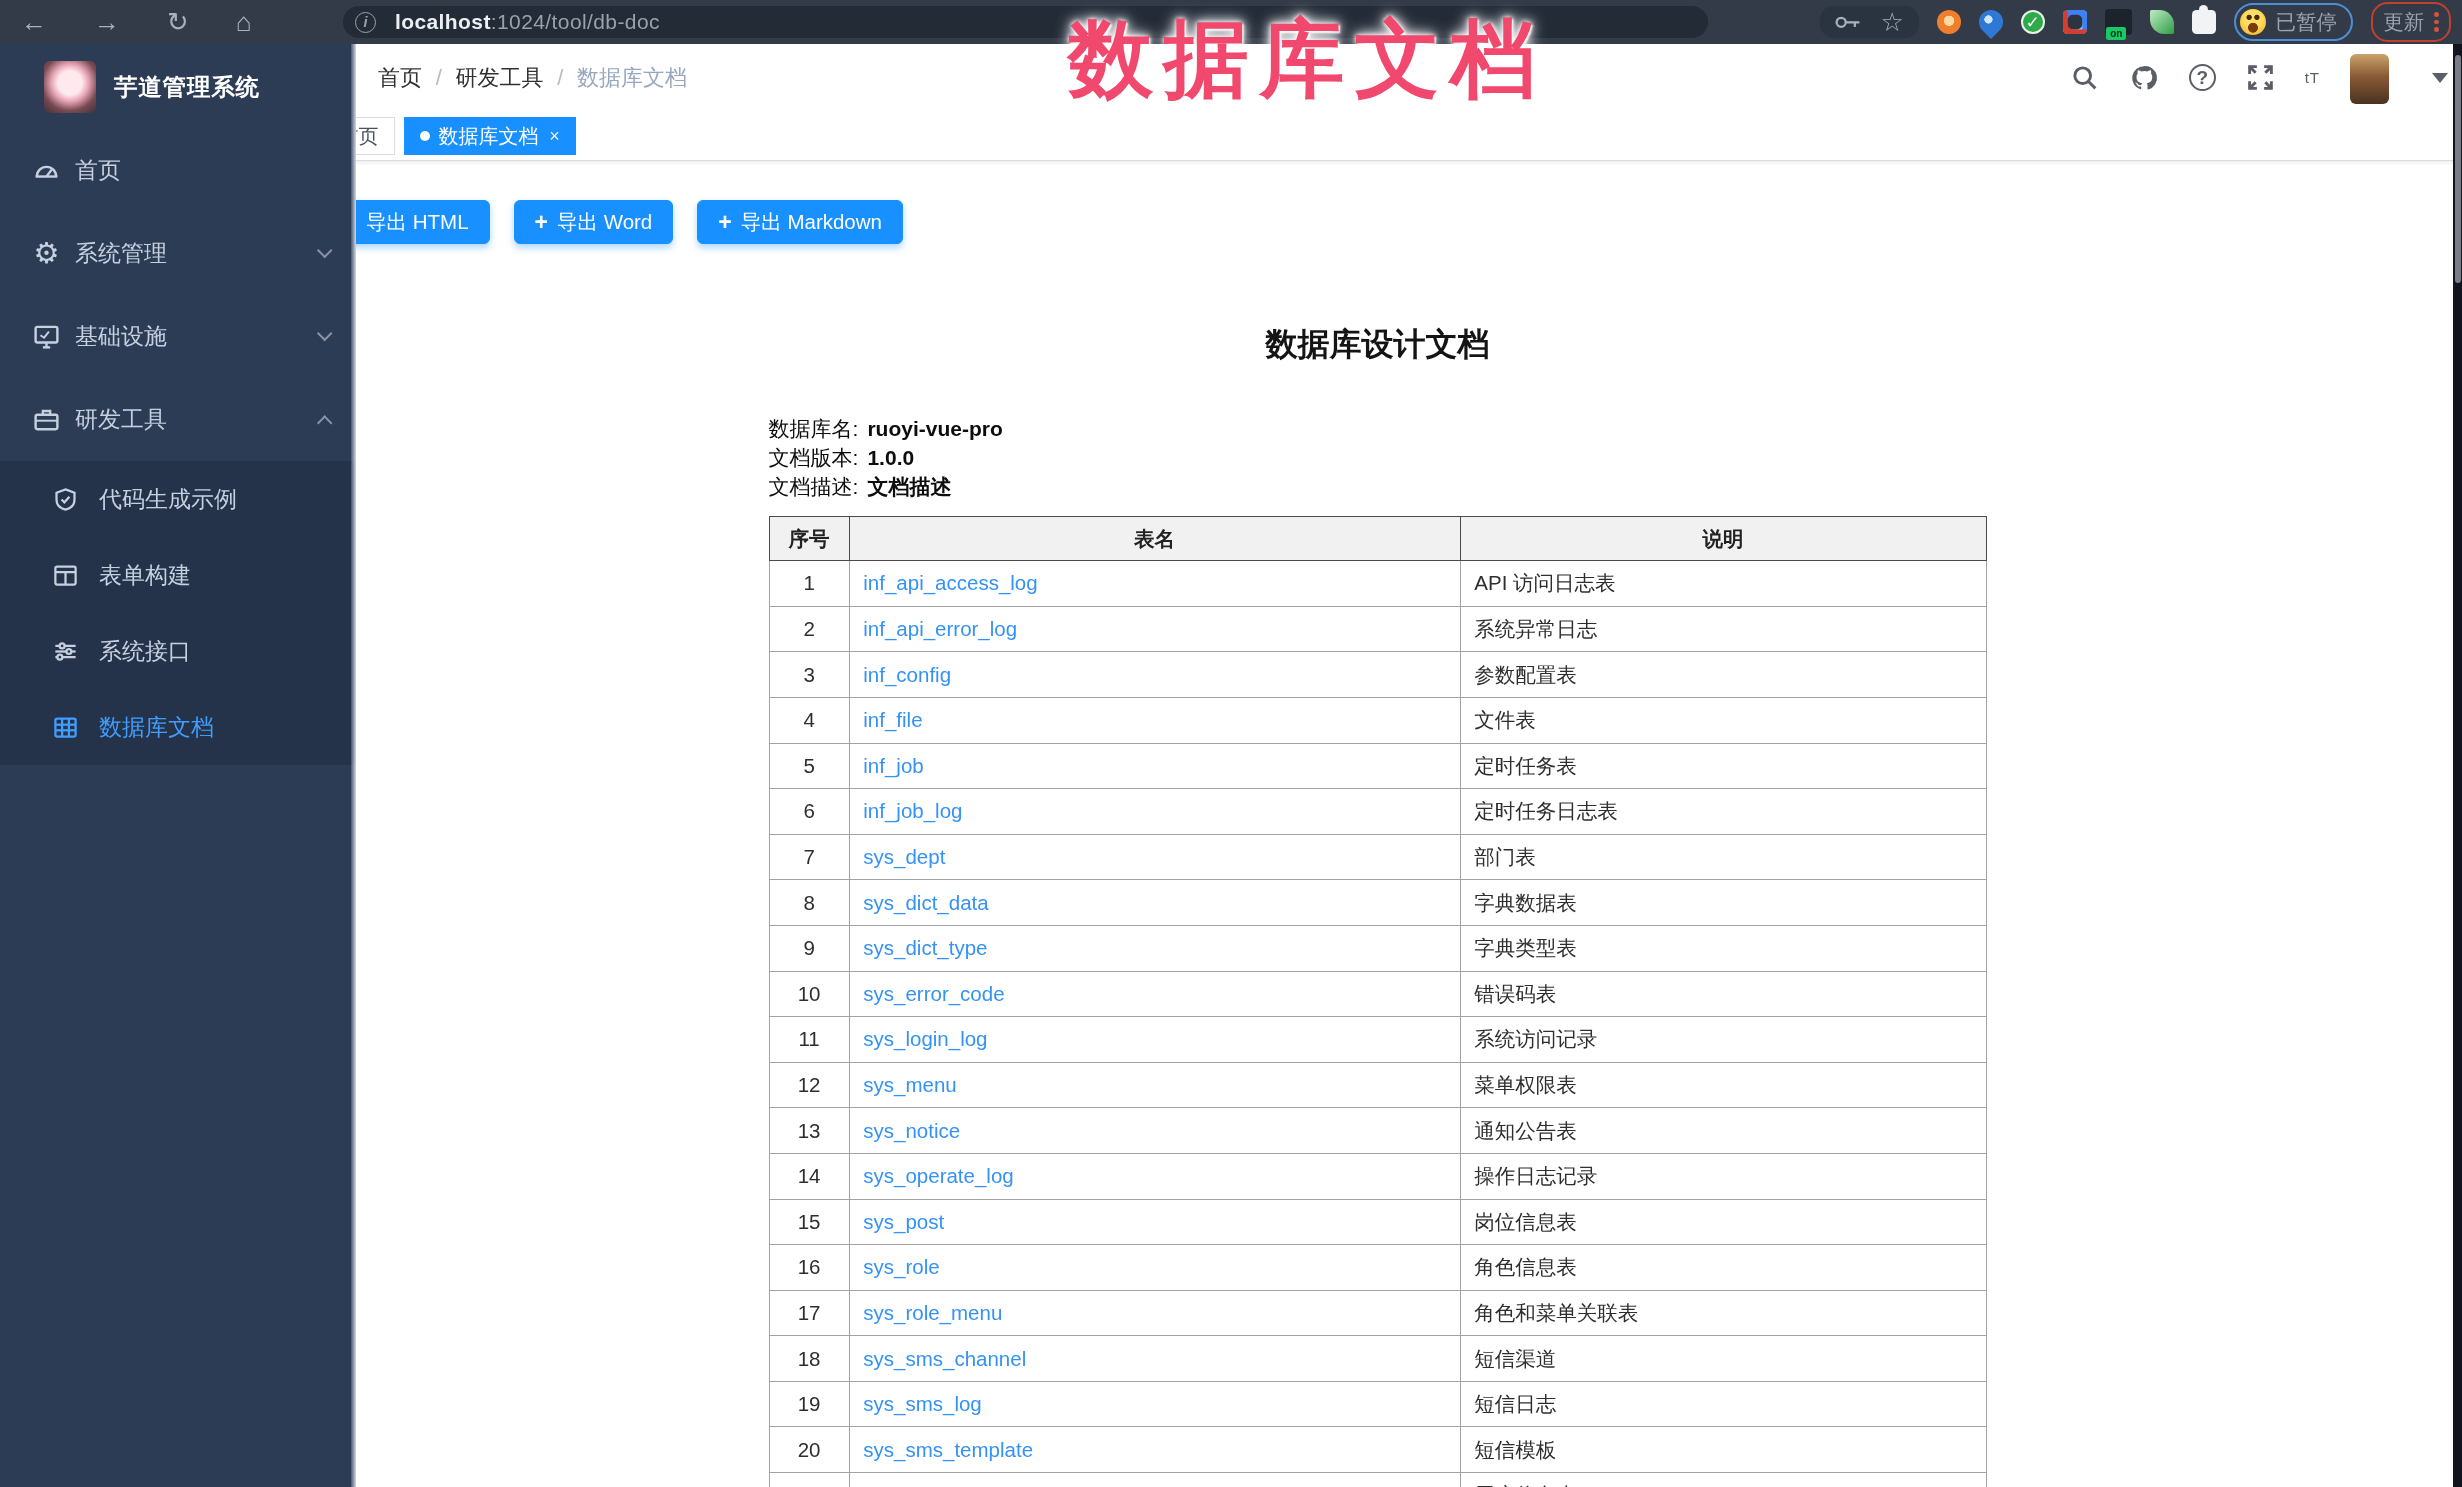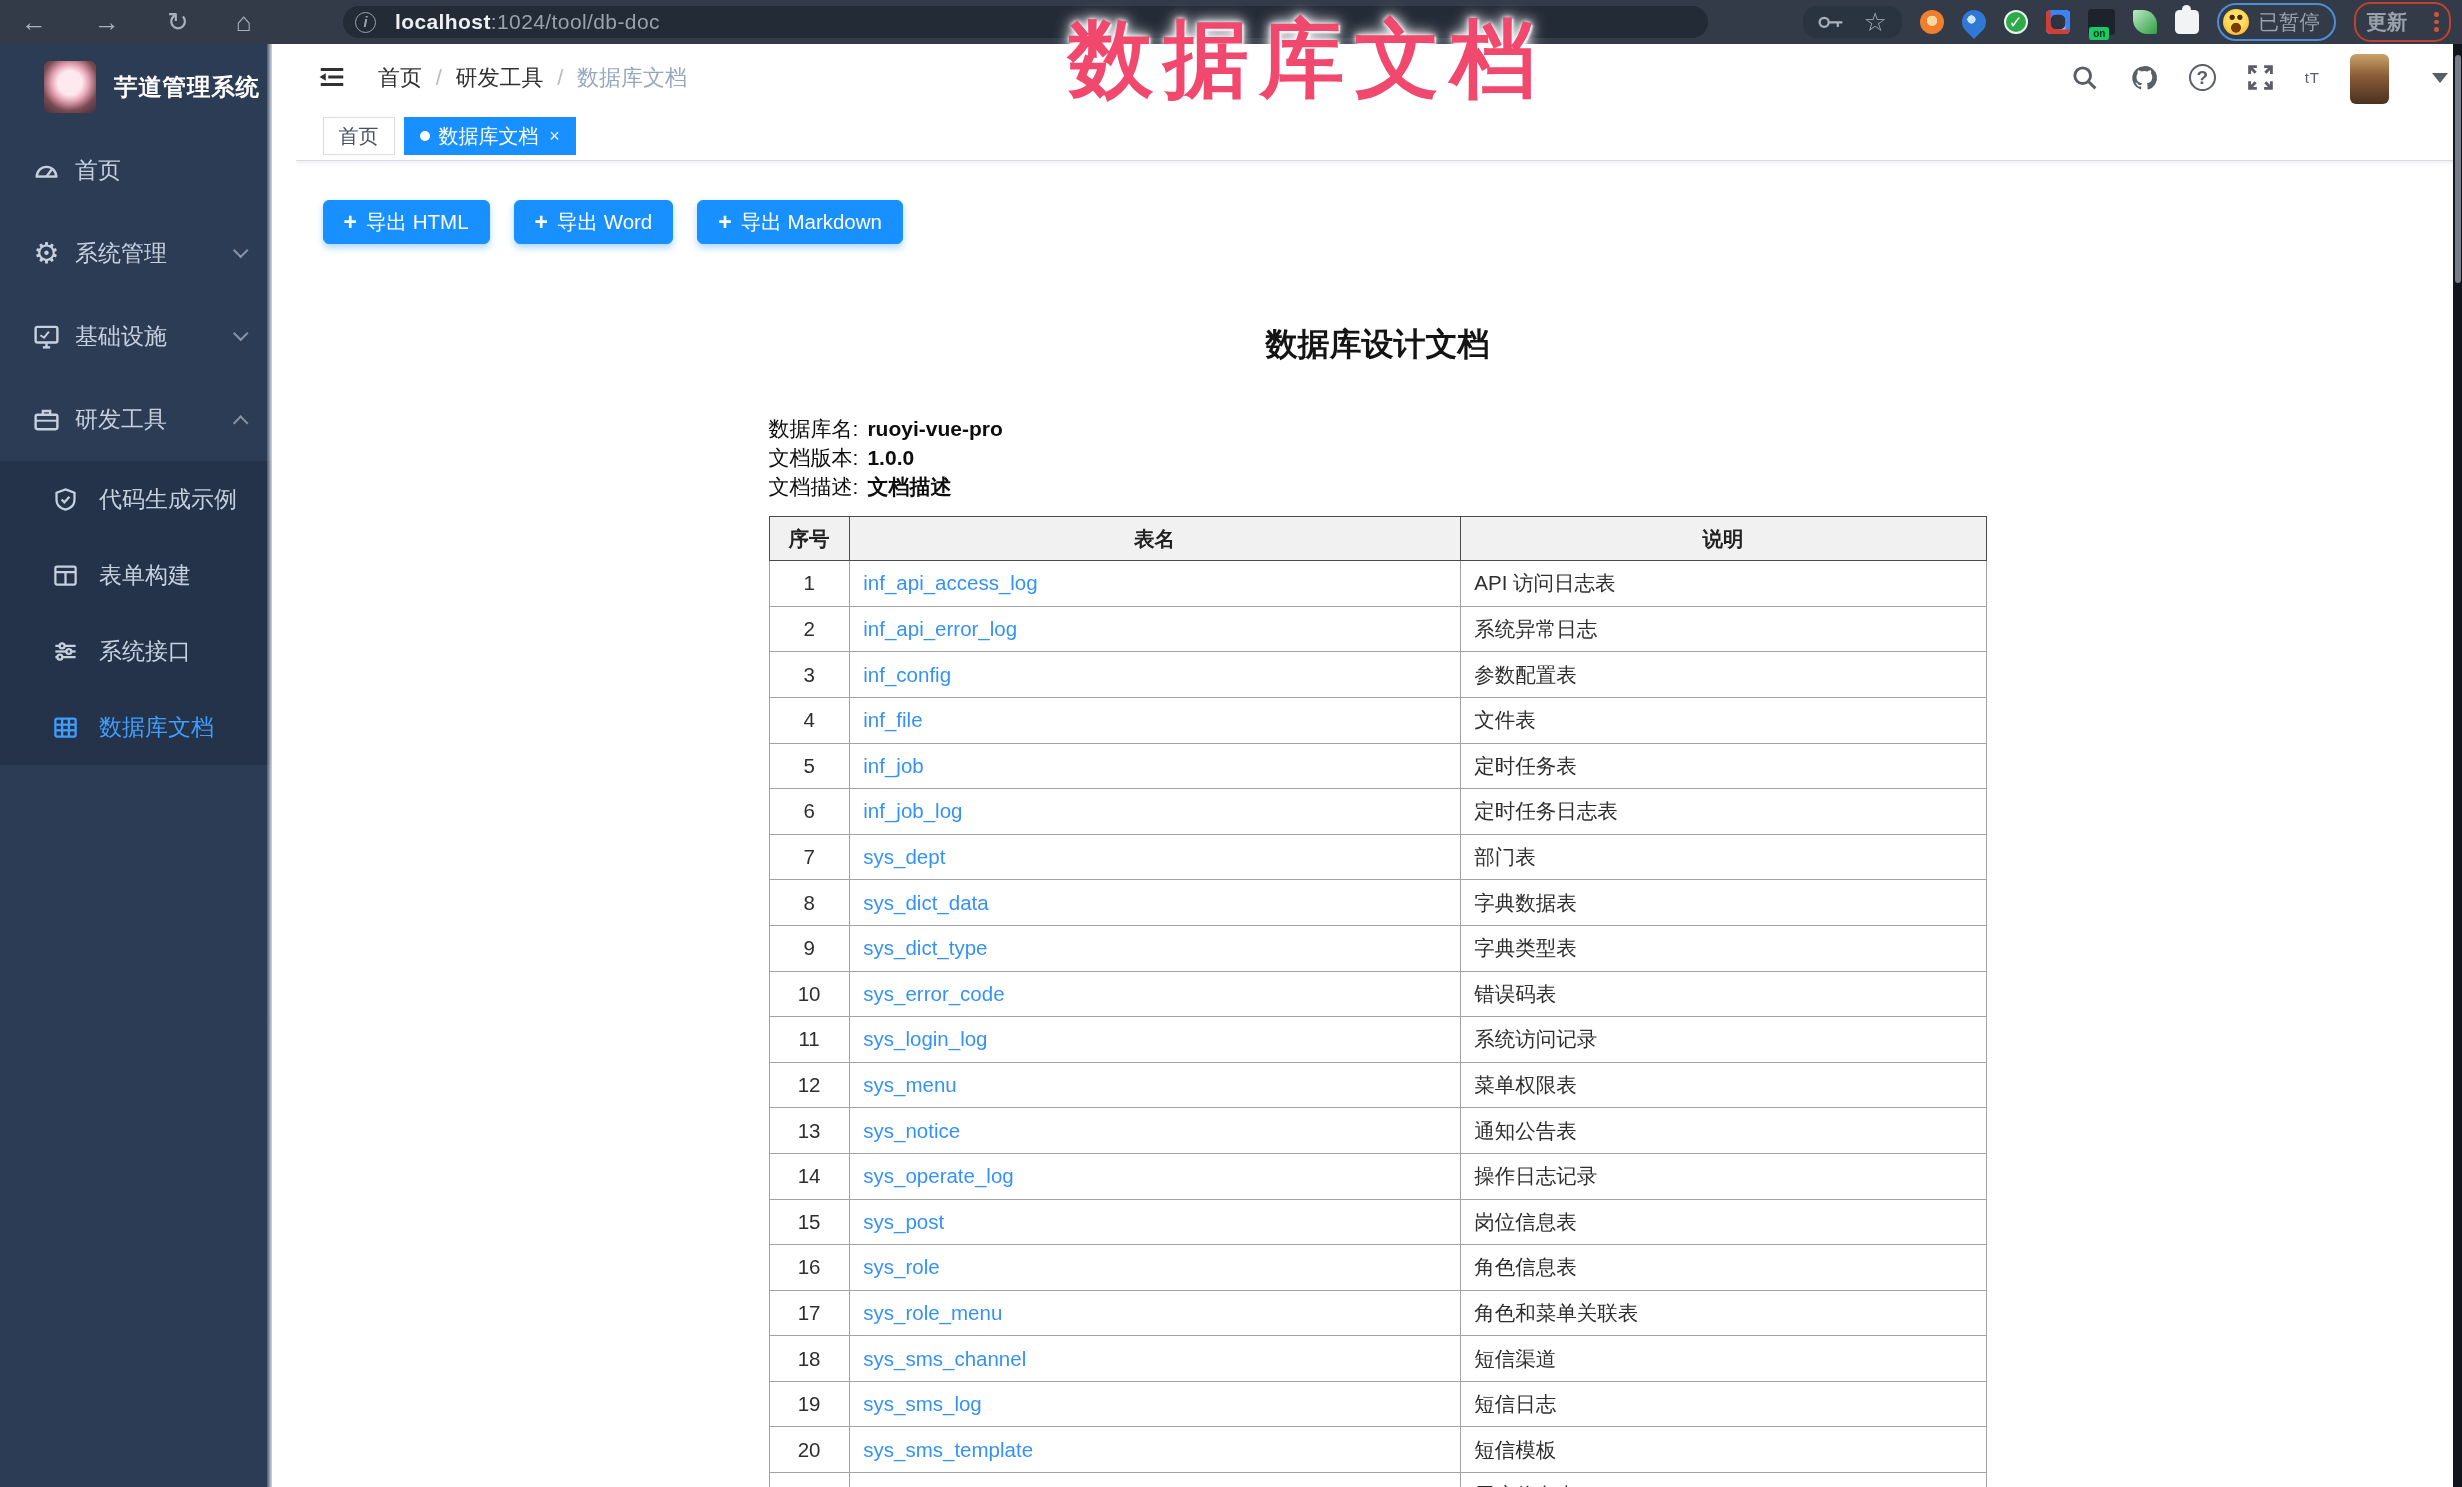--- a/index.html
+++ b/index.html
@@ -31,31 +31,31 @@
   .ext-leaf { background:linear-gradient(135deg,#bdebc4,#2f9e44); border-radius:1.5px 60% 1.5px 60%; }
   .ext-puzzle { background:#f2f3f5; border-radius:4.6px; }
   .ext-puzzle::after { content:''; position:absolute; top:-5.3px; left:7.6px; width:9px; height:9px; border-radius:50%; background:#f2f3f5; }
   .paused-capsule { display:flex; align-items:center; gap:9px; border:2.3px solid #4d8fd6; border-radius:20px; padding:3px 13.7px 3px 4.6px; }
   .emoji-face { width:26px; height:26px; border-radius:50%;
     background:radial-gradient(circle at 35% 32%, #4a2b00 2.3px, transparent 3px),
                radial-gradient(circle at 65% 32%, #4a2b00 2.3px, transparent 3px),
                radial-gradient(circle at 50% 72%, #7a3c00 4.6px, transparent 5.3px),
                radial-gradient(circle at 50% 40%, #ffdf63 40%, #f5a623 100%); }
   .paused-label, .update-label { color:#9aa3ad; font-size:20.5px; }
-  .update-capsule { display:flex; align-items:center; gap:27px; border:2.3px solid #c2402f; border-radius:16.7px; padding:3.8px 10.6px;font-weight:bold; }
+  .update-capsule { display:flex; align-items:center; gap:10px; border:2.3px solid #c2402f; border-radius:16.7px; padding:3.8px 10.6px; }
   .vdots { display:flex; flex-direction:column; gap:3px; }
   .vdots i { width:4.6px; height:4.6px; border-radius:50%; background:#d0543e; }
 
   
   .watermark { position:absolute; left:1068px; top:1.5px; z-index:60; font-size:85px; font-weight:bold;
     letter-spacing:10.6px; color:#f1486e; white-space:nowrap;
     text-shadow:0 0 4.6px #fff,0 0 10.6px #fff,0 0 16.7px rgba(255,255,255,.95),1.5px 1.5px 1.5px rgba(255,255,255,.8); }
 
   
-  .sidebar { position:absolute; left:0; top:44px; bottom:0; width:272px; background:#2d3c55; z-index:5; }
+  .sidebar { position:absolute; left:0; top:44px; bottom:0; width:356px; background:#2d3c55; z-index:5; }
   .sidebar::after { content:''; position:absolute; right:0; top:0; bottom:0; width:4.6px;
     background:linear-gradient(to right, rgba(150,180,215,.25), rgba(255,255,255,.8)); }
   .logo-row { height:85px; display:flex; align-items:center; padding-left:44px; }
   .logo-img { width:52px; height:52px; border-radius:6px; flex:0 0 auto;
     background:radial-gradient(circle at 50% 42%, #ffe9ef 30%, #e8a7b8 46%, #7a4a52 70%, #3c2f3a 100%); }
   .app-title { margin-left:18px; color:#fff; font-size:23.5px; font-weight:bold; letter-spacing:0.8px; }
   .nav-item { height:83px; display:flex; align-items:center; padding:0 26px 0 30px; color:#c6d0df; font-size:23px; cursor:pointer; }
   .nav-item .mi { width:33px; height:33px; flex:0 0 auto; display:flex; align-items:center; justify-content:center; }
   .nav-item .lbl { margin-left:12px; }
   .chev { width:11.4px; height:11.4px; border-right:2.3px solid #8a93a5; border-bottom:2.3px solid #8a93a5; margin-left:auto; }

